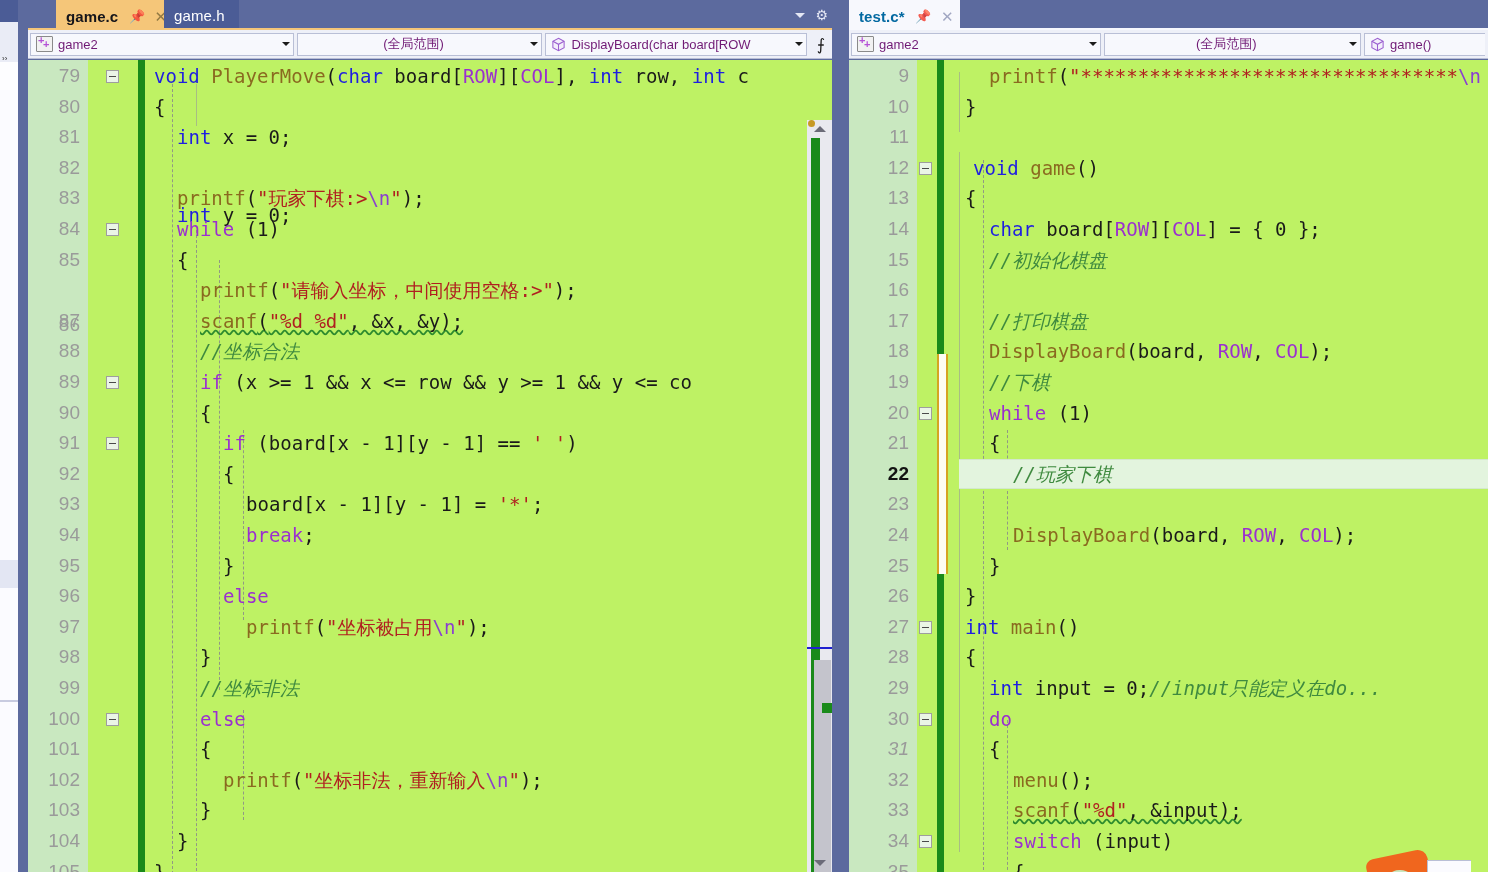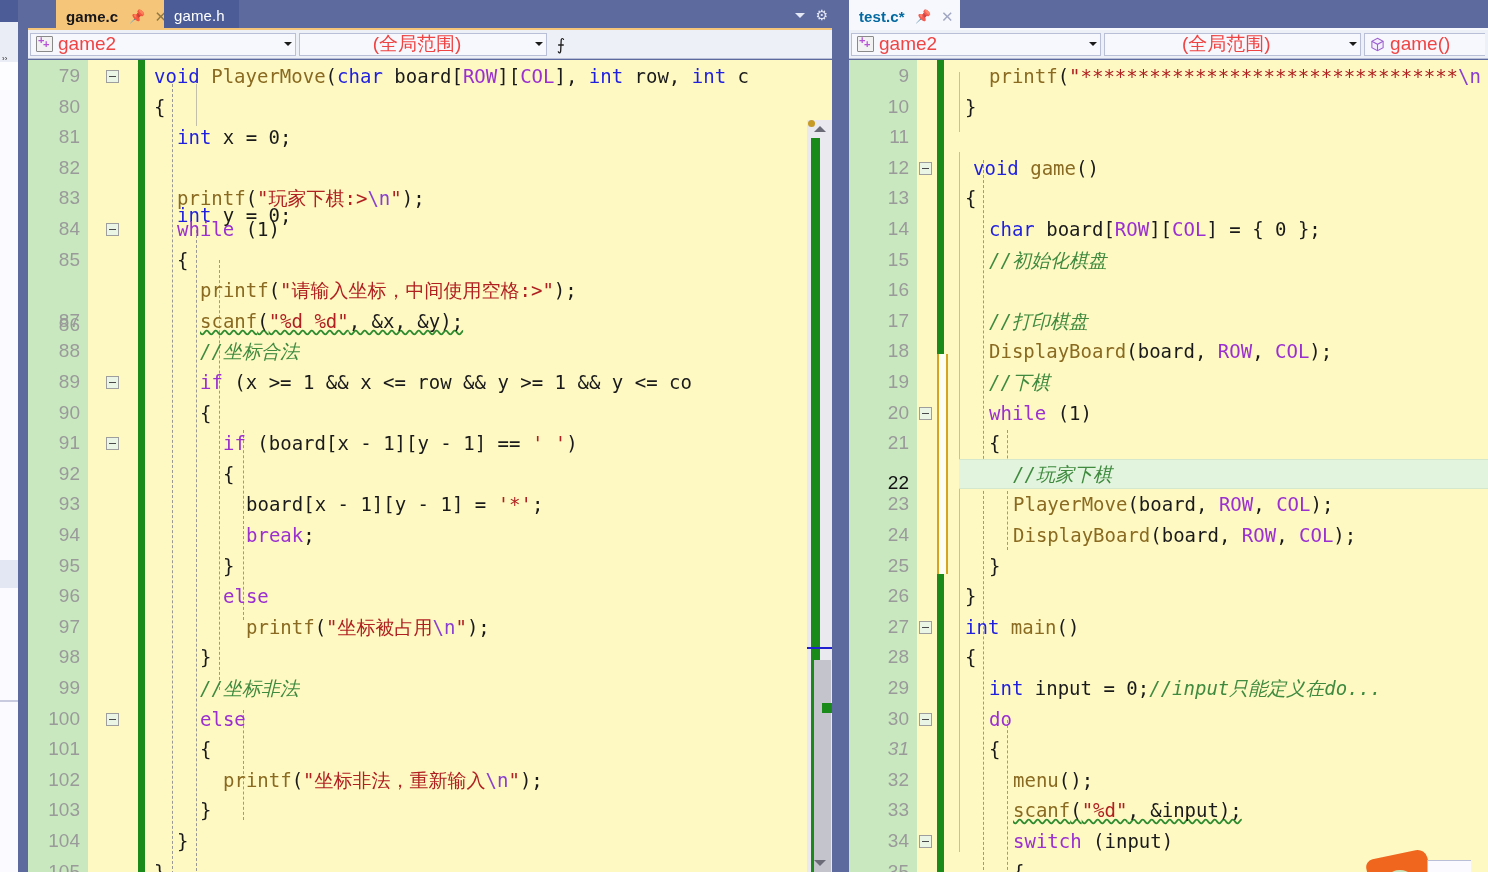--- a/index.html
+++ b/index.html
@@ -42,39 +42,39 @@
   .tabstrip-right{position:absolute;right:4px;top:0;height:30px;display:flex;align-items:center;gap:10px;}
   .ts-caret{width:0;height:0;border-left:5px solid transparent;border-right:5px solid transparent;border-top:5px solid #e4e7f4;}
   .ts-gear{font-size:14px;color:#e4e7f4;line-height:14px;}
   .tabstrip-underline{position:absolute;left:0;bottom:0;height:2px;width:100%;background:#f5c679;}
 
   
   .navbar{position:absolute;left:0;top:30px;height:29px;width:100%;background:#eef0f8;box-sizing:border-box;
           border-bottom:1px solid #b9bfd6;display:flex;align-items:center;padding:0 0 0 2px;}
   .combo{height:23px;background:#f7f8fd;border:1px solid #b9bfd6;box-sizing:border-box;
          display:flex;align-items:center;padding:0 3px 0 5px;margin-right:3px;}
-  .combo .cb-label{font-size:19px;color:#ef4444;white-space:nowrap;overflow:hidden;flex:1;}
+  .combo .cb-label{font-size:13px;color:#701a75;white-space:nowrap;overflow:hidden;flex:1;}
   .combo .cb-caret{width:0;height:0;border-left:4px solid transparent;border-right:4px solid transparent;border-top:4px solid #1b1b1b;margin-left:6px;flex:none;}
   .cb-icon{flex:none;margin-right:5px;display:flex;align-items:center;}
   .icon-proj{width:15px;height:14px;border:1px solid #8a8a8a;background:#f2f2f2;position:relative;border-radius:1px;}
   .icon-proj:before{content:"+";position:absolute;left:1px;top:-3px;font-size:11px;color:#b552d6;font-weight:bold;}
   .icon-proj:after{content:"+";position:absolute;left:6px;top:1px;font-size:11px;color:#b552d6;font-weight:bold;}
   .icon-cube{width:15px;height:15px;}
   .splitter-btn{width:22px;height:23px;display:flex;align-items:center;justify-content:center;color:#1b1b1b;font-size:16px;flex:none;}
 
   
-  .editor{position:absolute;left:0;top:60px;bottom:0;width:100%;background:#fef9c3;overflow:hidden;}
+  .editor{position:absolute;left:0;top:60px;bottom:0;width:100%;background:#bef264;overflow:hidden;}
   .gutter-num{position:absolute;left:0;top:0;bottom:0;width:60px;background:#c9e8c0;}
   .code-area{position:absolute;top:0;bottom:0;overflow:hidden;}
 
   .row{position:relative;height:30.6px;white-space:pre;font-family:"DejaVu Sans Mono","Liberation Mono",monospace;
        font-size:19px;line-height:30.6px;}
   .lnum{position:absolute;right:0;width:56px;text-align:right;color:#9a9a9a;font-family:"Liberation Sans",sans-serif;
         font-size:19px;line-height:30.6px;}
-  .lnum.cur{color:#121212;font-weight:normal;margin-top:9px;}
+  .lnum.cur{color:#121212;font-weight:bold;}
 
   
   .chgbar{position:absolute;width:7px;}
   .chg-saved{background:#1a8a1a;}
   .chg-edit{background:#fdfdf4;border-left:2px solid #d5a423;border-right:2px solid #d5a423;}
 
   
   .iguide{position:absolute;top:0;bottom:0;width:0;border-left:1px dashed #8a8a8a;opacity:.85;}
   .iguide.solid{border-left:1px solid #9a9a9a;border-left-style:solid;opacity:.6;}
 
@@ -157,20 +157,30 @@
     <div class="navbar">
       <div class="combo" style="width:266px;">
         <span class="cb-icon">
             <span class="icon-proj"></span>
           </span>
         <span class="cb-label">game2</span>
         <span class="cb-caret"></span>
       </div>
       <div class="combo" style="width:248px;justify-content:center;">
         <span class="cb-label" style="text-align:center;">(全局范围)</span>
+        <span class="cb-caret"></span>
+      </div>
+      <div class="combo" style="width:264px;">
+        <span class="cb-icon">
+          <svg class="icon-cube" viewBox="0 0 16 16">
+              <path d="M8 1.4 14 4.6v6.8L8 14.6 2 11.4V4.6z" fill="#f3eefb" stroke="#9b5fd0" stroke-width="1.1"></path>
+              <path d="M2 4.6 8 7.8l6-3.2M8 7.8v6.8" fill="none" stroke="#9b5fd0" stroke-width="1.1"></path>
+            </svg>
+        </span>
+        <span class="cb-label">DisplayBoard(char board[ROW</span>
         <span class="cb-caret"></span>
       </div>
       <div class="splitter-btn">⨍</div>
     </div>
 
     <div class="editor" id="L-editor">
       <div class="gutter-num" id="L-gutter">
           <div class="lnum" style="position: absolute; top: 1px; right: 8px;">79</div>
           <div class="lnum" style="position: absolute; top: 31.6px; right: 8px;">80</div>
           <div class="lnum" style="position: absolute; top: 62.2px; right: 8px;">81</div>
@@ -340,21 +350,20 @@
           <div class="row" style="position: absolute; top: 154px; left: 72px;"><span><span class="kw">char</span><span class="pl"> board[</span><span class="mac">ROW</span><span class="pl">][</span><span class="mac">COL</span><span class="pl">] = { </span><span class="num">0</span><span class="pl"> };</span></span></div>
           <div class="row" style="position: absolute; top: 184.6px; left: 72px;"><span><span class="cmt">//初始化棋盘</span></span></div>
           <div class="row" style="position: absolute; top: 245.8px; left: 72px;"><span><span class="cmt">//打印棋盘</span></span></div>
           <div class="row" style="position: absolute; top: 276.4px; left: 72px;"><span><span class="fn">DisplayBoard</span><span class="pl">(board, </span><span class="mac">ROW</span><span class="pl">, </span><span class="mac">COL</span><span class="pl">);</span></span></div>
           <div class="row" style="position: absolute; top: 307px; left: 72px;"><span><span class="cmt">//下棋</span></span></div>
           <div class="cbox" style="left: 2px; top: 346.6px;"></div>
           <div class="row" style="position: absolute; top: 337.6px; left: 72px;"><span><span class="ctl">while</span><span class="pl"> (1)</span></span></div>
           <div class="row" style="position: absolute; top: 368.2px; left: 72px;"><span><span class="pl">{</span></span></div>
           <div class="curline" style="top: 398.8px; left: 42px; right: 0px;"></div>
           <div class="row" style="position: absolute; top: 398.8px; left: 96px;"><span><span class="cmt">//玩家下棋</span></span></div>
-          <div class="row" style="position: absolute; top: 429.4px; left: 96px;"><span><span class="fn">PlayerMove</span><span class="pl">(board, </span><span class="mac">ROW</span><span class="pl">, </span><span class="mac">COL</span><span class="pl">);</span></span></div>
           <div class="row" style="position: absolute; top: 460px; left: 96px;"><span><span class="fn">DisplayBoard</span><span class="pl">(board, </span><span class="mac">ROW</span><span class="pl">, </span><span class="mac">COL</span><span class="pl">);</span></span></div>
           <div class="row" style="position: absolute; top: 490.6px; left: 72px;"><span><span class="pl">}</span></span></div>
           <div class="row" style="position: absolute; top: 521.2px; left: 48px;"><span><span class="pl">}</span></span></div>
           <div class="cbox" style="left: 2px; top: 560.8px;"></div>
           <div class="row" style="position: absolute; top: 551.8px; left: 48px;"><span><span class="kw">int</span><span class="pl"> </span><span class="fn">main</span><span class="pl">()</span></span></div>
           <div class="row" style="position: absolute; top: 582.4px; left: 48px;"><span><span class="pl">{</span></span></div>
           <div class="row" style="position: absolute; top: 613px; left: 72px;"><span><span class="kw">int</span><span class="pl"> input = </span><span class="num">0</span><span class="pl">;</span><span class="cmt">//input只能定义在do...</span></span></div>
           <div class="cbox" style="left: 2px; top: 652.6px;"></div>
           <div class="row" style="position: absolute; top: 643.6px; left: 72px;"><span><span class="ctl">do</span></span></div>
           <div class="row" style="position: absolute; top: 674.2px; left: 72px;"><span><span class="pl">{</span></span></div>

